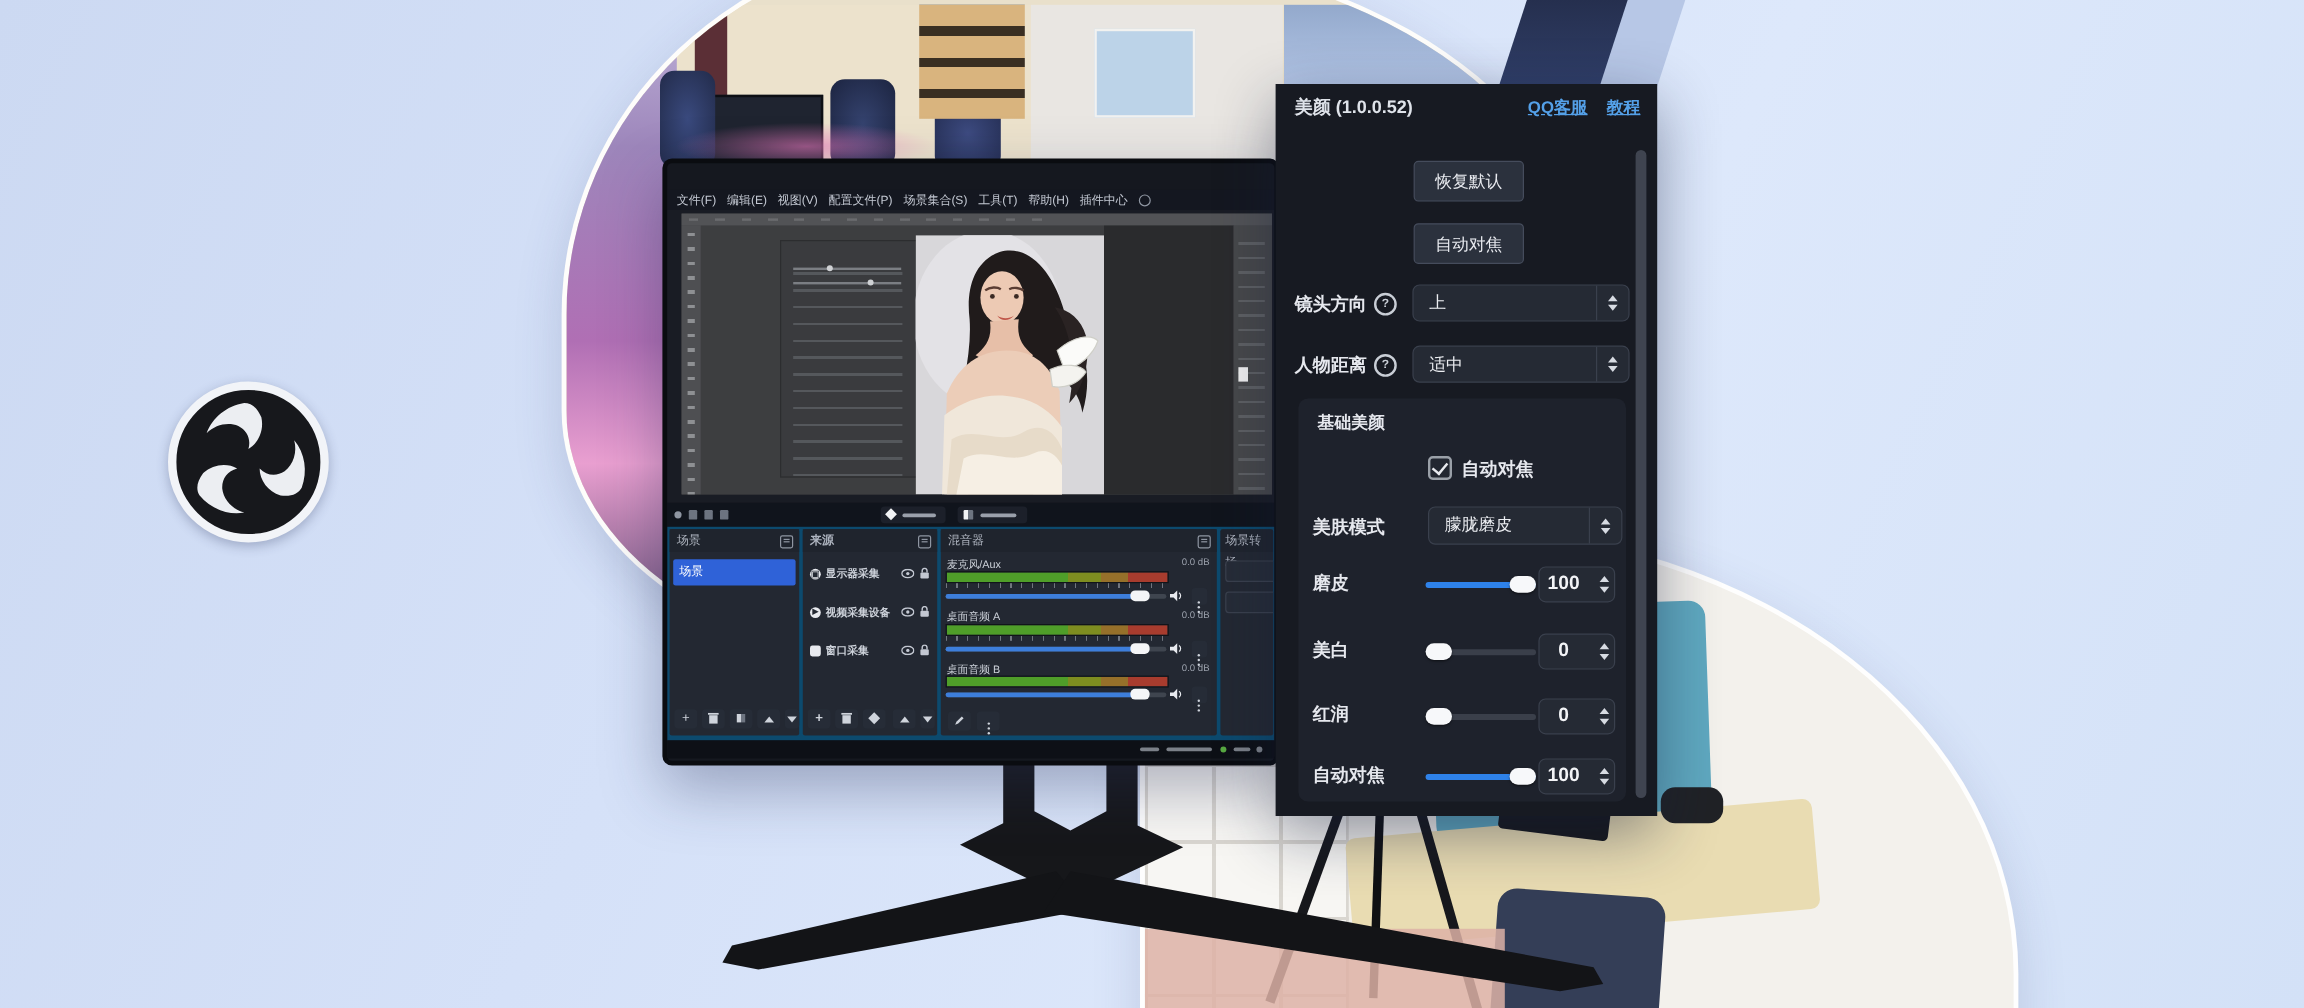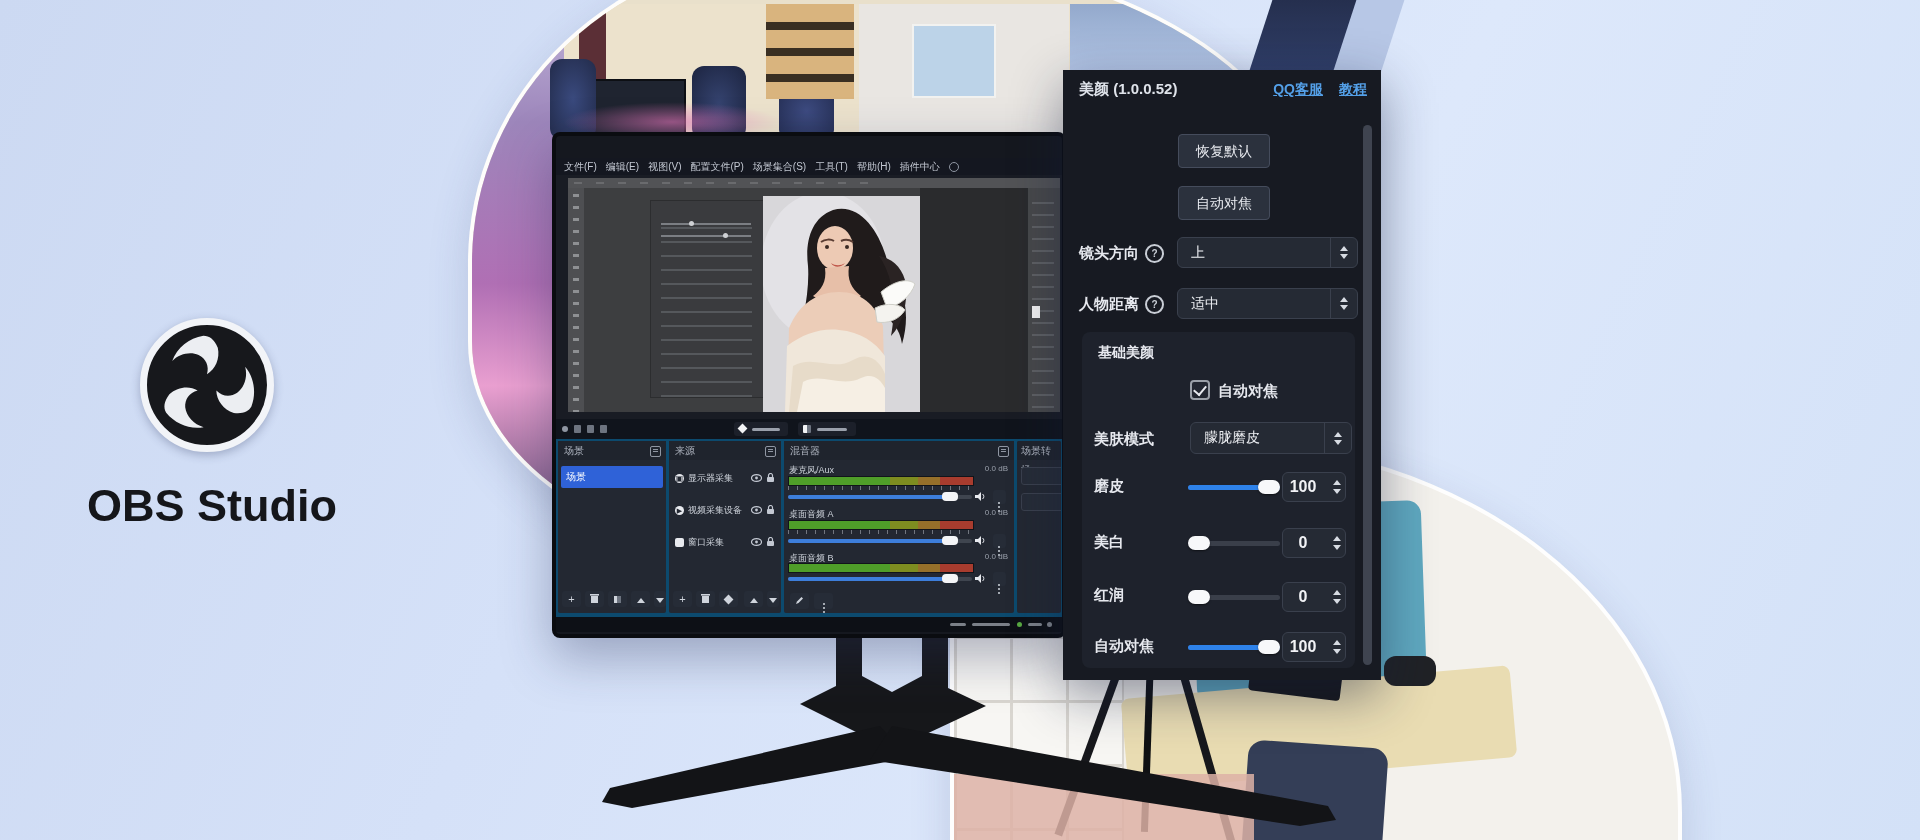--- a/index.html
+++ b/index.html
@@ -114,21 +114,20 @@
 
 <div class="abs" style="left:140px;top:318px;width:134px;height:134px;border-radius:50%;background:#17181c;border:7px solid #f2f4f8;box-sizing:border-box;box-shadow:0 3px 10px rgba(40,50,90,.3);z-index:2;">
   <svg width="120" height="120" viewBox="0 0 100 100" style="position:absolute;left:0;top:0;">
     <g fill="#eceef2">
       <path d="M47 9 C 35 11 25 19 21 30 C 27 24 36 22 43 25 C 49 28 52 34 50 41 C 57 37 61 28 59 19 C 56 12 52 9 47 9 Z"></path>
       <path d="M47 9 C 35 11 25 19 21 30 C 27 24 36 22 43 25 C 49 28 52 34 50 41 C 57 37 61 28 59 19 C 56 12 52 9 47 9 Z" transform="rotate(120 50 50)"></path>
       <path d="M47 9 C 35 11 25 19 21 30 C 27 24 36 22 43 25 C 49 28 52 34 50 41 C 57 37 61 28 59 19 C 56 12 52 9 47 9 Z" transform="rotate(240 50 50)"></path>
     </g>
   </svg>
 </div>
-<div class="abs" style="left:47px;top:480px;width:330px;text-align:center;font-size:45px;font-weight:800;color:#15161a;z-index:2;">OBS Studio</div>
 
 <div id="monitor" class="abs">
  <div id="screen" class="abs">
 
 
   <div class="abs" style="left:0;top:22px;width:506px;height:17px;background:#141720;display:flex;align-items:center;padding-left:8px;box-sizing:border-box;">
     <span class="menu-item">文件(F)</span>
     <span class="menu-item">编辑(E)</span>
     <span class="menu-item">视图(V)</span>
     <span class="menu-item">配置文件(P)</span>
@@ -207,21 +206,21 @@
         <svg width="9" height="10" viewBox="0 0 9 10" style="margin-top:3px;">
                 <rect x="1" y="2" width="7" height="7" fill="#cfd4dc"></rect>
                 <rect x="0" y="0" width="9" height="1.6" fill="#cfd4dc"></rect>
               </svg></div>
       <div class="tbtn" style="left:50px;top:150px;">
         <span style="display:inline-block;width:7px;height:7px;background:linear-gradient(90deg,#cfd4dc 0 50%,#6d7480 50%);margin-top:4px;"></span></div>
       <div class="tbtn" style="left:73px;top:150px;"><span class="tu" style="margin-top:5px;"></span></div>
       <div class="tbtn" style="left:96px;top:150px;width:12px;"><span class="td" style="margin-top:5px;"></span></div>
     </div>
 
-    <div class="dock abs" style="left:113px;top:2px;width:112px;height:172px;">
+    <div class="dock abs" style="left:113px;top:2px;width:112px;height:172px;font-weight:bold;">
       <div class="dock-header">来源</div>
       <span class="dock-hicon"></span>
 
       <div class="src-row" style="top:26px;">
         <span style="width:9px;height:9px;border-radius:50%;background:#e8eaef;color:#232832;font-size:8px;line-height:9px;text-align:center;">▣</span>
         <span style="flex:1;overflow:hidden;white-space:nowrap;font-size:9px;">显示器采集</span>
         <svg class="eyeicon" width="11" height="8" viewBox="0 0 11 8">
                 <ellipse cx="5.5" cy="4" rx="5" ry="3.4" fill="none" stroke="#c3c8d2" stroke-width="1.2"></ellipse>
                 <circle cx="5.5" cy="4" r="1.4" fill="#c3c8d2"></circle>
               </svg>

